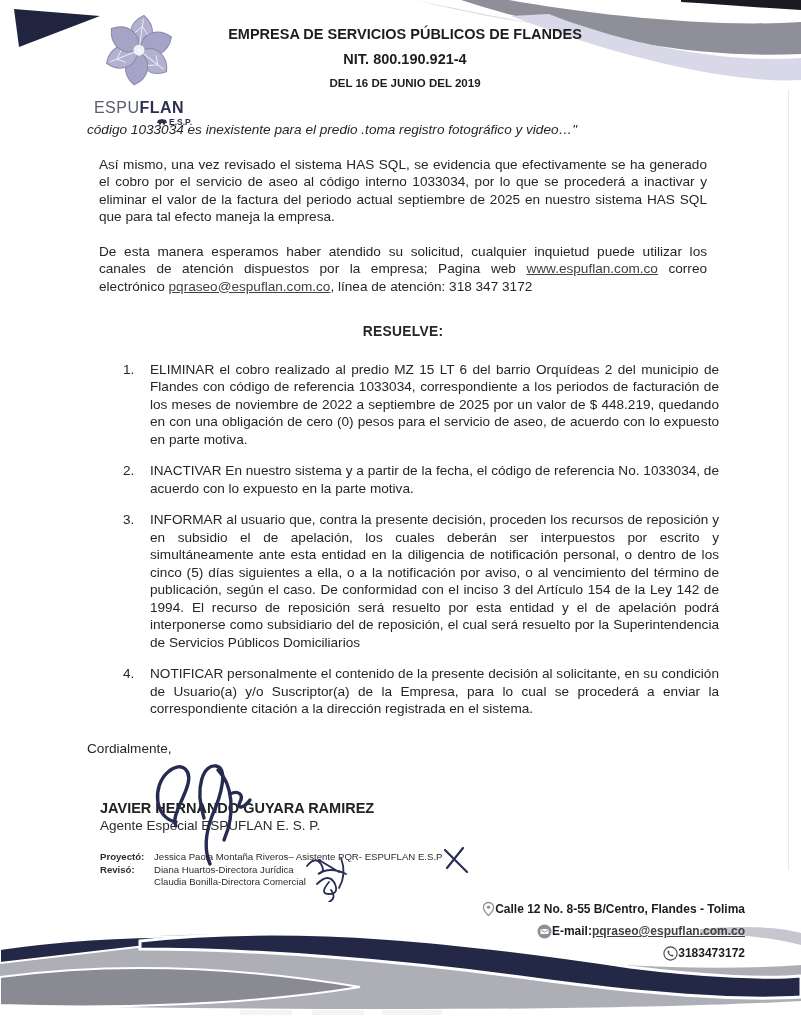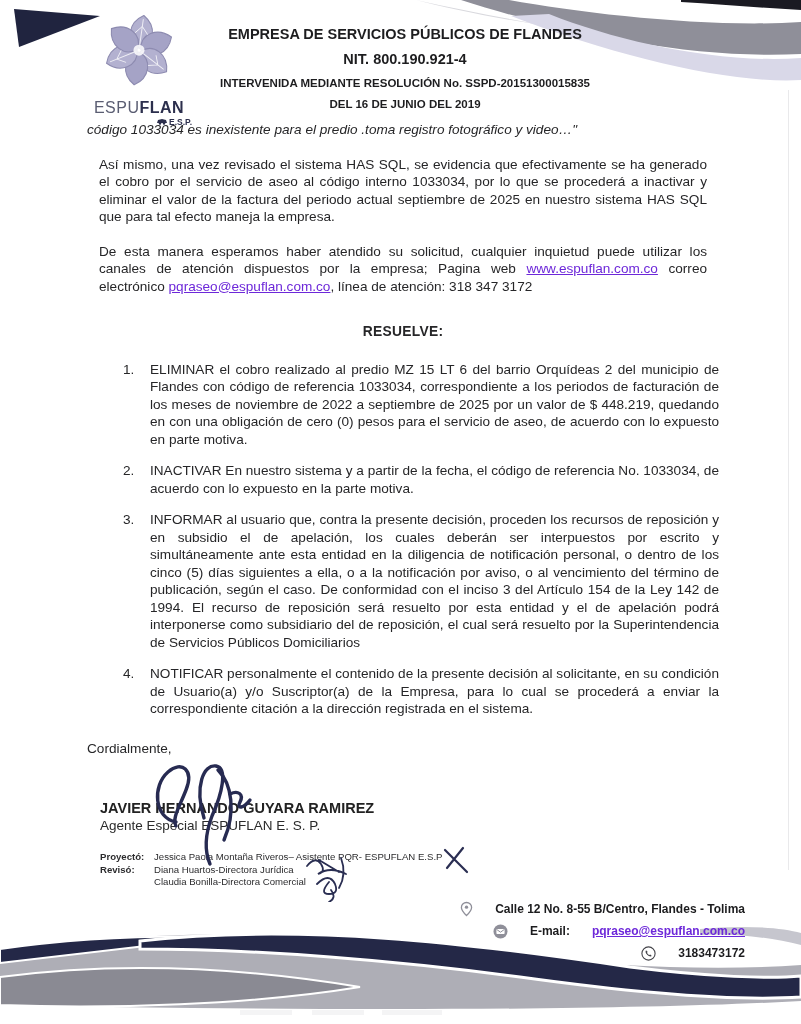--- a/index.html
+++ b/index.html
@@ -19,39 +19,39 @@
   .header-text{position:absolute;left:190px;top:26px;width:430px;text-align:center;z-index:4;color:#1d1d1f;}
   .hline1{font-size:14.5px;font-weight:700;margin:0 0 9px;}
   .hline2{font-size:14.5px;font-weight:700;margin:0 0 10px;}
   .hline3{font-size:11.5px;font-weight:700;margin:0 0 9px;}
   .hline4{font-size:11.5px;font-weight:700;margin:0;}
   
   .doc{position:absolute;left:87px;top:121px;width:632px;z-index:4;
        font-size:13.6px;line-height:17.5px;text-align:justify;color:#262628;}
   .quote{font-style:italic;margin:0 0 17px;}
   .para{margin:0 12px 17px;}
-  .doc a, .flink{color:#6d28d9;text-decoration:underline;cursor:pointer;}
+  .doc a, .flink{color:#404040;text-decoration:underline;cursor:pointer;}
   .resuelve{font-weight:700;text-align:center;margin:28px 0 20px;font-size:13.8px;letter-spacing:.3px;}
   ol.resolve-list{list-style:none;margin:0;padding:0;}
   ol.resolve-list li{position:relative;padding-left:63px;margin-bottom:14px;}
   ol.resolve-list .num{position:absolute;left:36px;top:0;}
   .kw{font-weight:400;}
   .closing{margin:22px 0 0;}
   
   .sig-scribble{position:absolute;left:146px;top:760px;width:135px;height:108px;z-index:5;}
   .sig-name{position:absolute;left:100px;top:800px;z-index:4;font-size:14.5px;font-weight:700;color:#222;}
   .sig-role{position:absolute;left:100px;top:818px;z-index:4;font-size:13.5px;color:#2b2b2b;}
   .credits{position:absolute;left:100px;top:851px;z-index:4;font-size:9.6px;line-height:12.5px;color:#2c2c2e;
            display:grid;grid-template-columns:50px auto;column-gap:4px;}
   .credits .lbl{font-weight:700;}
   .credit-marks{position:absolute;left:95px;top:846px;width:420px;height:56px;z-index:5;}
   
   .contact{position:absolute;right:56px;top:901px;z-index:6;text-align:right;
            font-size:12px;font-weight:700;color:#1c1c1e;}
-  .contact .row{display:flex;justify-content:flex-end;align-items:center;gap:22px;height:16px;margin-bottom:6px;}
+  .contact .row{display:flex;justify-content:flex-end;align-items:center;gap:0;height:16px;margin-bottom:6px;}
   .contact svg{flex:0 0 auto;}
   .bottom-waves{position:absolute;left:0;top:915px;width:801px;height:100px;z-index:2;}
   .scan-artifacts{position:absolute;left:0;top:1008px;width:801px;height:10px;z-index:1;}
   .scan-artifacts div{position:absolute;top:2px;height:5px;background:#6a6a70;opacity:.07;}
   .scan-edge{position:absolute;right:12px;top:90px;width:1px;height:780px;background:#bfbfc6;opacity:.35;z-index:1;}
 </style>
 </head>
 <body>
 
 <svg class="corner-triangle" viewBox="0 0 90 42" preserveAspectRatio="none">
@@ -93,21 +93,20 @@
         <circle cx="3" cy="5.5" r="1.2" fill="#2c2f4d"></circle>
         <circle cx="7" cy="5.5" r="1.2" fill="#2c2f4d"></circle>
       </svg>
     <span>E.S.P.</span>
   </div>
 </div>
 
 <div class="header-text">
   <p class="hline1">EMPRESA DE SERVICIOS PÚBLICOS DE FLANDES</p>
   <p class="hline2">NIT. 800.190.921-4</p>
-  <p class="hline3">INTERVENIDA MEDIANTE RESOLUCIÓN No. SSPD-20151300015835</p>
   <p class="hline4">DEL 16 DE JUNIO DEL 2019</p>
 </div>
 
 <div class="doc">
   <p class="quote">código 1033034 es inexistente para el predio .toma registro fotográfico y video…"</p>
 
   <p class="para">Así mismo, una vez revisado el sistema HAS SQL, se evidencia que efectivamente se ha generado el cobro por el servicio de aseo al código interno 1033034, por lo que se procederá a inactivar y eliminar el valor de la factura del periodo actual septiembre de 2025 en nuestro sistema HAS SQL que para tal efecto maneja la empresa.</p>
 
   <p class="para"><span>De esta manera esperamos haber atendido su solicitud, cualquier inquietud puede utilizar los canales de atención dispuestos por la empresa; Pagina web </span><a>www.espuflan.com.co</a><span> correo electrónico </span><a>pqraseo@espuflan.com.co</a><span>, línea de atención: 318 347 3172</span></p>
 

